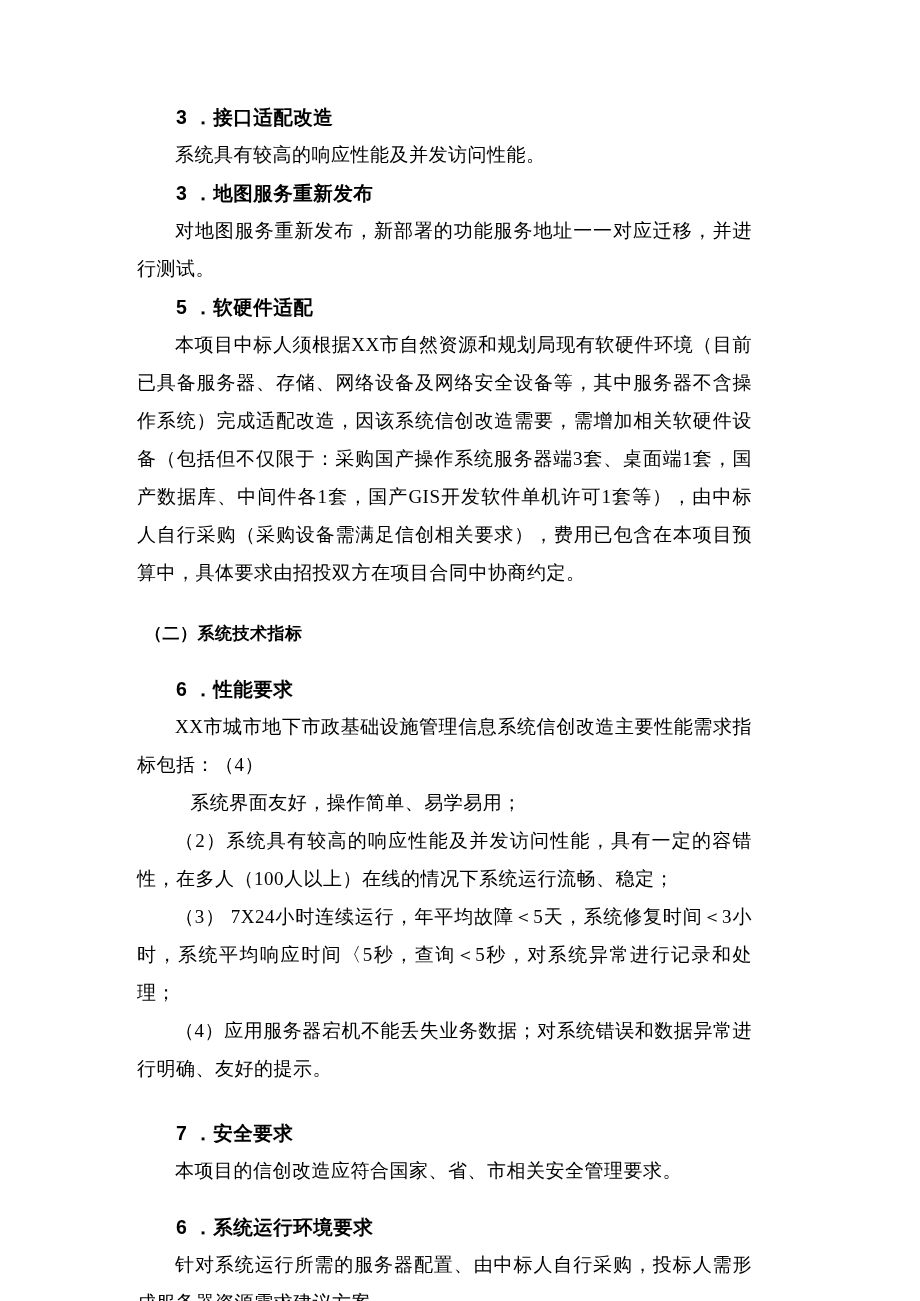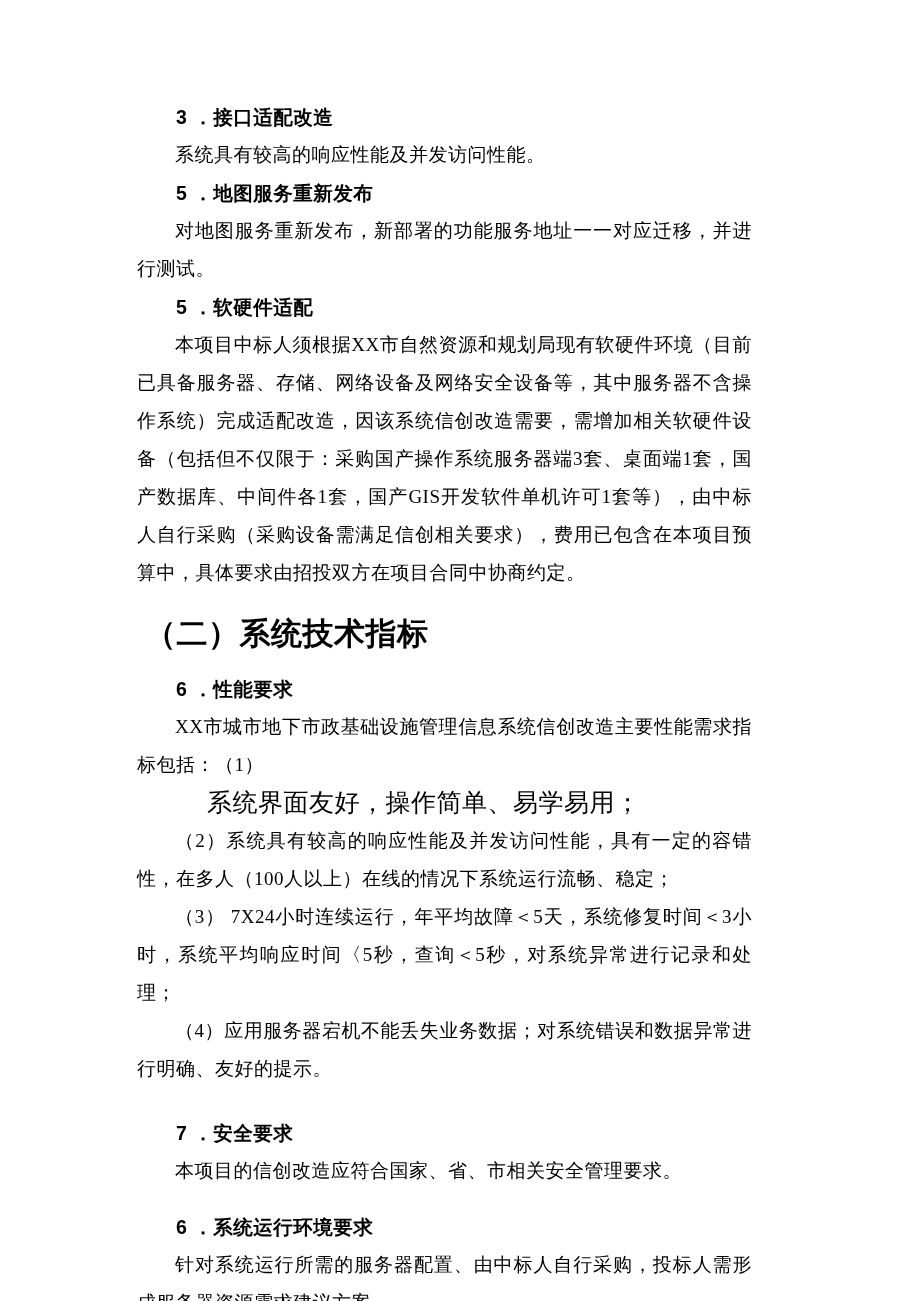--- a/index.html
+++ b/index.html
@@ -24,73 +24,73 @@
   .para {
     margin: 0;
     font-size: 19px;
     line-height: 38px;
     text-align: justify;
     text-indent: 2em;
     letter-spacing: 0.5px;
   }
   .para-indent-more {
     margin: 0;
-    font-size: 25px;
+    font-size: 19px;
     line-height: 38px;
     text-align: justify;
     text-indent: 2.8em;
     letter-spacing: 0.5px;
   }
   .num-heading {
     margin: 0;
     font-family: "Liberation Sans", sans-serif;
     font-weight: bold;
     font-size: 19.5px;
     line-height: 38px;
     text-indent: 2em;
     letter-spacing: 0.5px;
   }
   .section-heading {
     margin: 22px 0 16px 8px;
     font-family: "Liberation Sans", sans-serif;
     font-weight: bold;
-    font-size: 31px;
+    font-size: 17px;
     line-height: 40px;
     text-indent: 0;
     letter-spacing: 0.5px;
   }
   .space-before {
     margin-top: 26px;
   }
   .space-before-lg {
     margin-top: 18px;
   }
 </style>
 </head>
 <body>
 
 <div class="page">
 
   <p class="num-heading">3 ．接口适配改造</p>
 
   <p class="para">系统具有较高的响应性能及并发访问性能。</p>
 
-  <p class="num-heading">5 ．地图服务重新发布</p>
+  <p class="num-heading">3 ．地图服务重新发布</p>
 
   <p class="para">对地图服务重新发布，新部署的功能服务地址一一对应迁移，并进行测试。</p>
 
   <p class="num-heading">5 ．软硬件适配</p>
 
   <p class="para">本项目中标人须根据XX市自然资源和规划局现有软硬件环境（目前已具备服务器、存储、网络设备及网络安全设备等，其中服务器不含操作系统）完成适配改造，因该系统信创改造需要，需增加相关软硬件设备（包括但不仅限于：采购国产操作系统服务器端3套、桌面端1套，国产数据库、中间件各1套，国产GIS开发软件单机许可1套等），由中标人自行采购（采购设备需满足信创相关要求），费用已包含在本项目预算中，具体要求由招投双方在项目合同中协商约定。</p>
 
   <h2 class="section-heading">（二）系统技术指标</h2>
 
   <p class="num-heading">6 ．性能要求</p>
 
-  <p class="para">XX市城市地下市政基础设施管理信息系统信创改造主要性能需求指标包括：（1）</p>
+  <p class="para">XX市城市地下市政基础设施管理信息系统信创改造主要性能需求指标包括：（4）</p>
 
   <p class="para-indent-more">系统界面友好，操作简单、易学易用；</p>
 
   <p class="para">（2）系统具有较高的响应性能及并发访问性能，具有一定的容错性，在多人（100人以上）在线的情况下系统运行流畅、稳定；</p>
 
   <p class="para">（3） 7X24小时连续运行，年平均故障＜5天，系统修复时间＜3小时，系统平均响应时间〈5秒，查询＜5秒，对系统异常进行记录和处理；</p>
 
   <p class="para">（4）应用服务器宕机不能丢失业务数据；对系统错误和数据异常进行明确、友好的提示。</p>
 
   <p class="num-heading space-before">7 ．安全要求</p>

